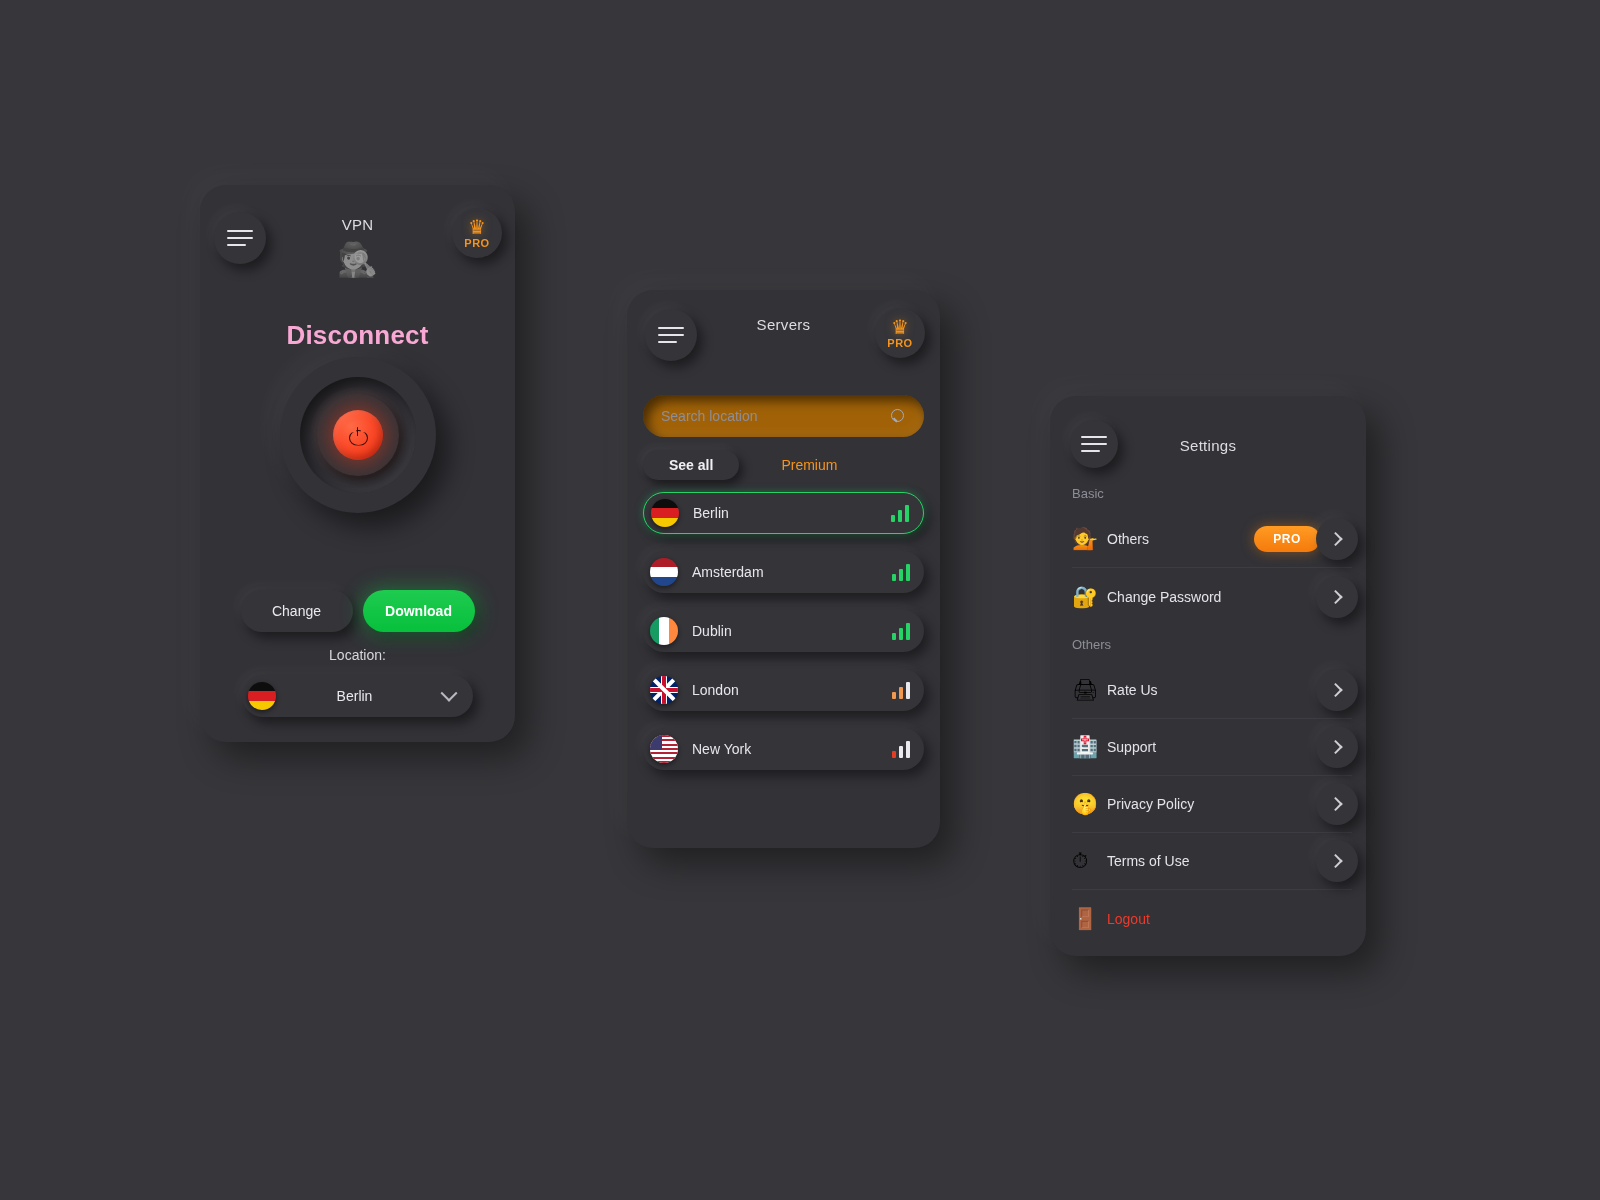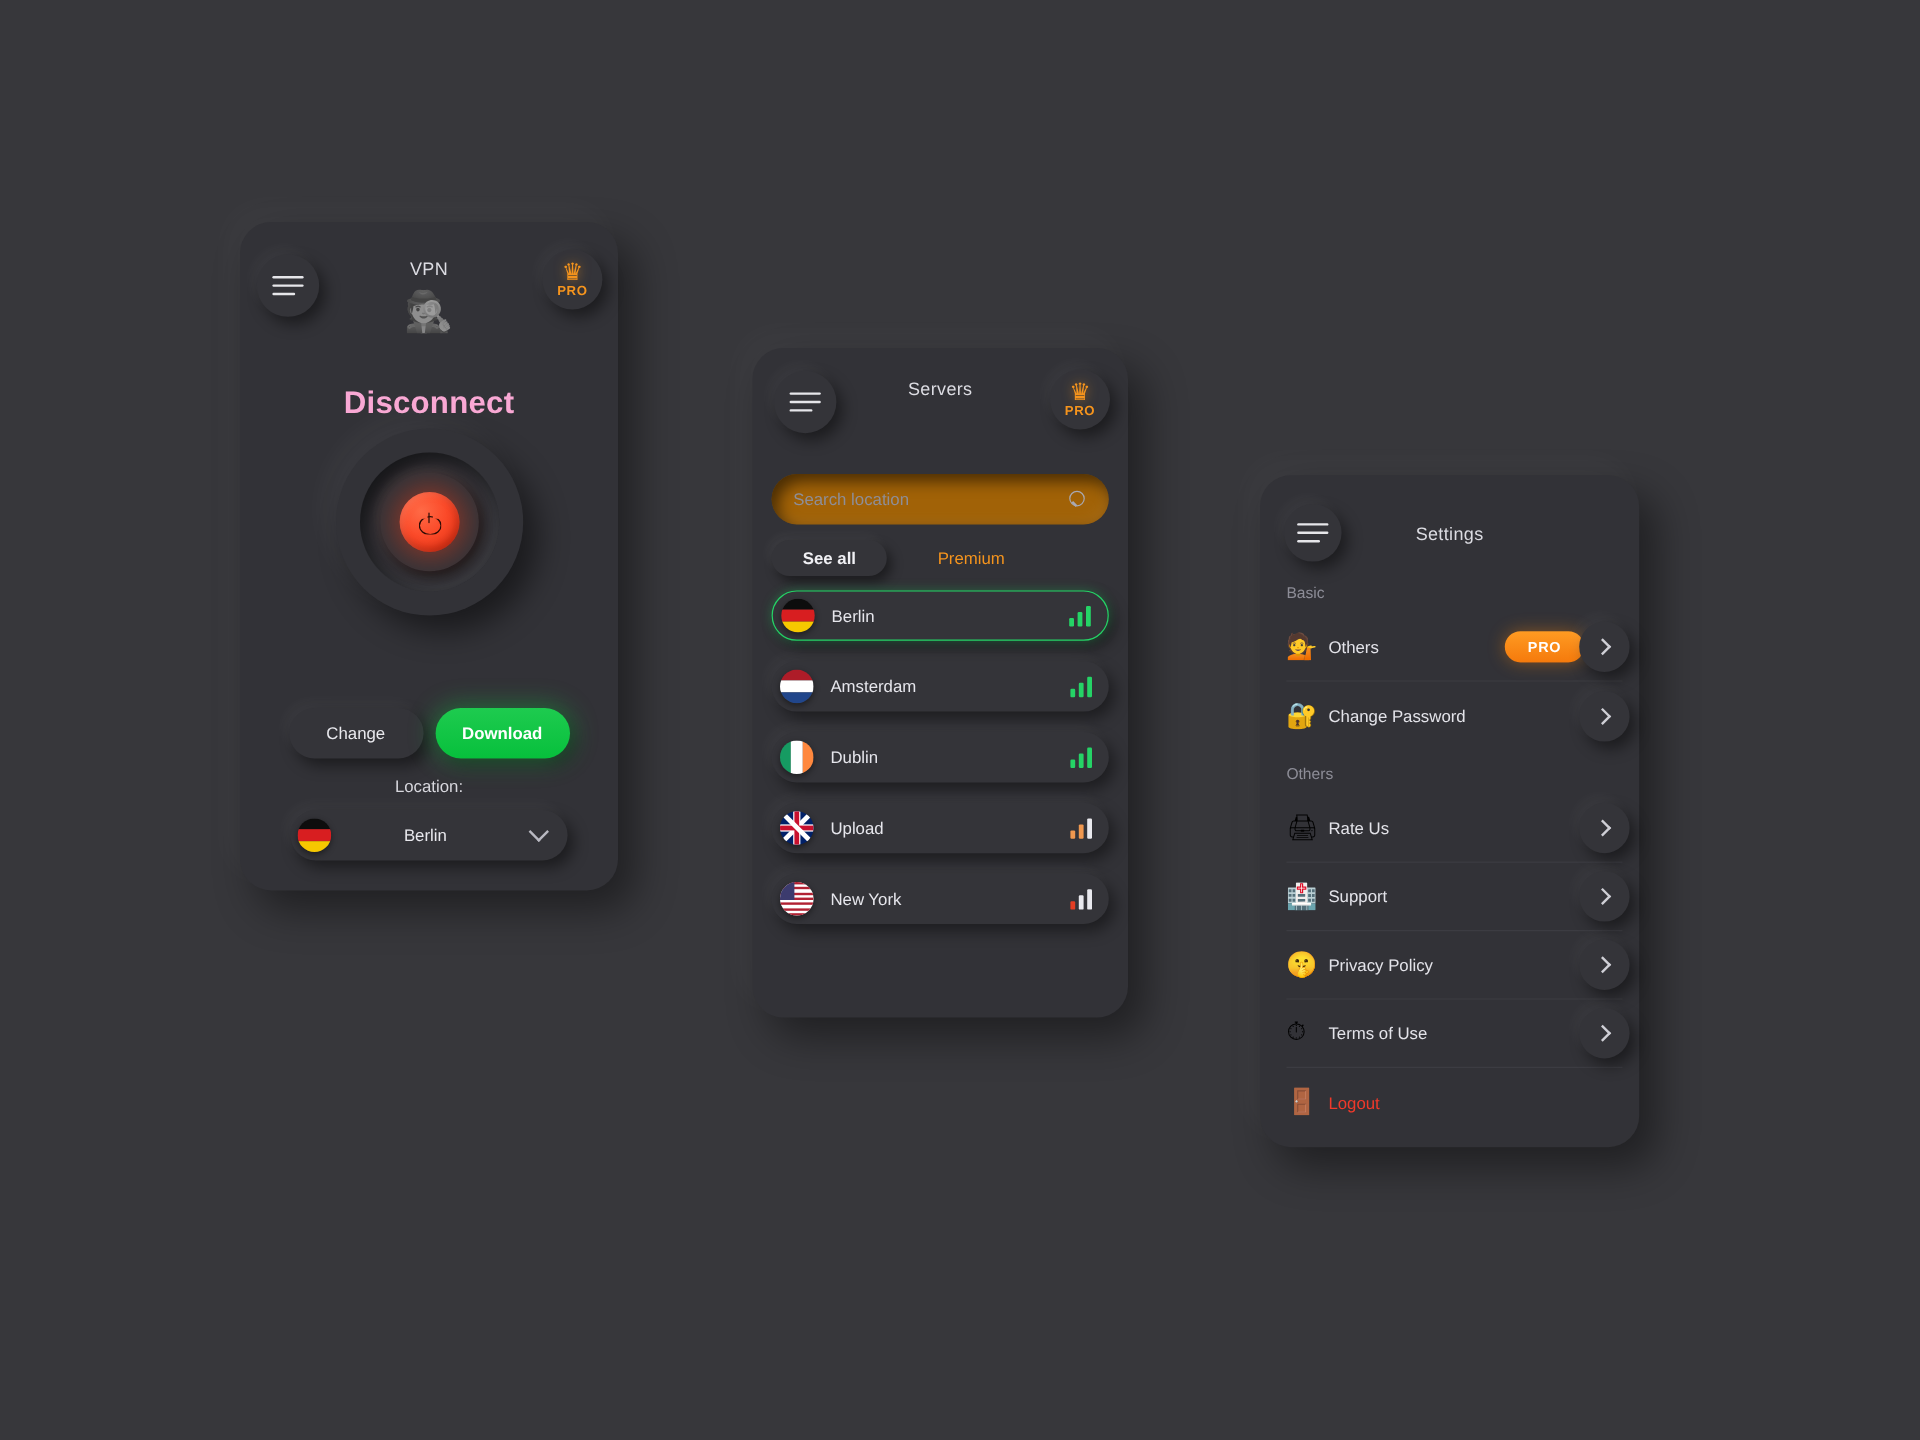--- a/index.html
+++ b/index.html
@@ -364,21 +364,21 @@
             <i style="background:#25d366"></i>
           </span>
         </div>
         <div class="srv-item">
           <span class="flag f-gb">
             <i class="h"></i>
             <i class="v"></i>
             <i class="hr"></i>
             <i class="vr"></i>
           </span>
-          <span class="srv-name">Upload</span>
+          <span class="srv-name">London</span>
           <span class="bars">
             <i style="background:#f0984f"></i>
             <i style="background:#f0984f"></i>
             <i style="background:#e9e9ee"></i>
           </span>
         </div>
         <div class="srv-item">
           <span class="flag f-us">
             <i class="s" style="top:0%"></i>
             <i class="s" style="top:15.4%"></i>

